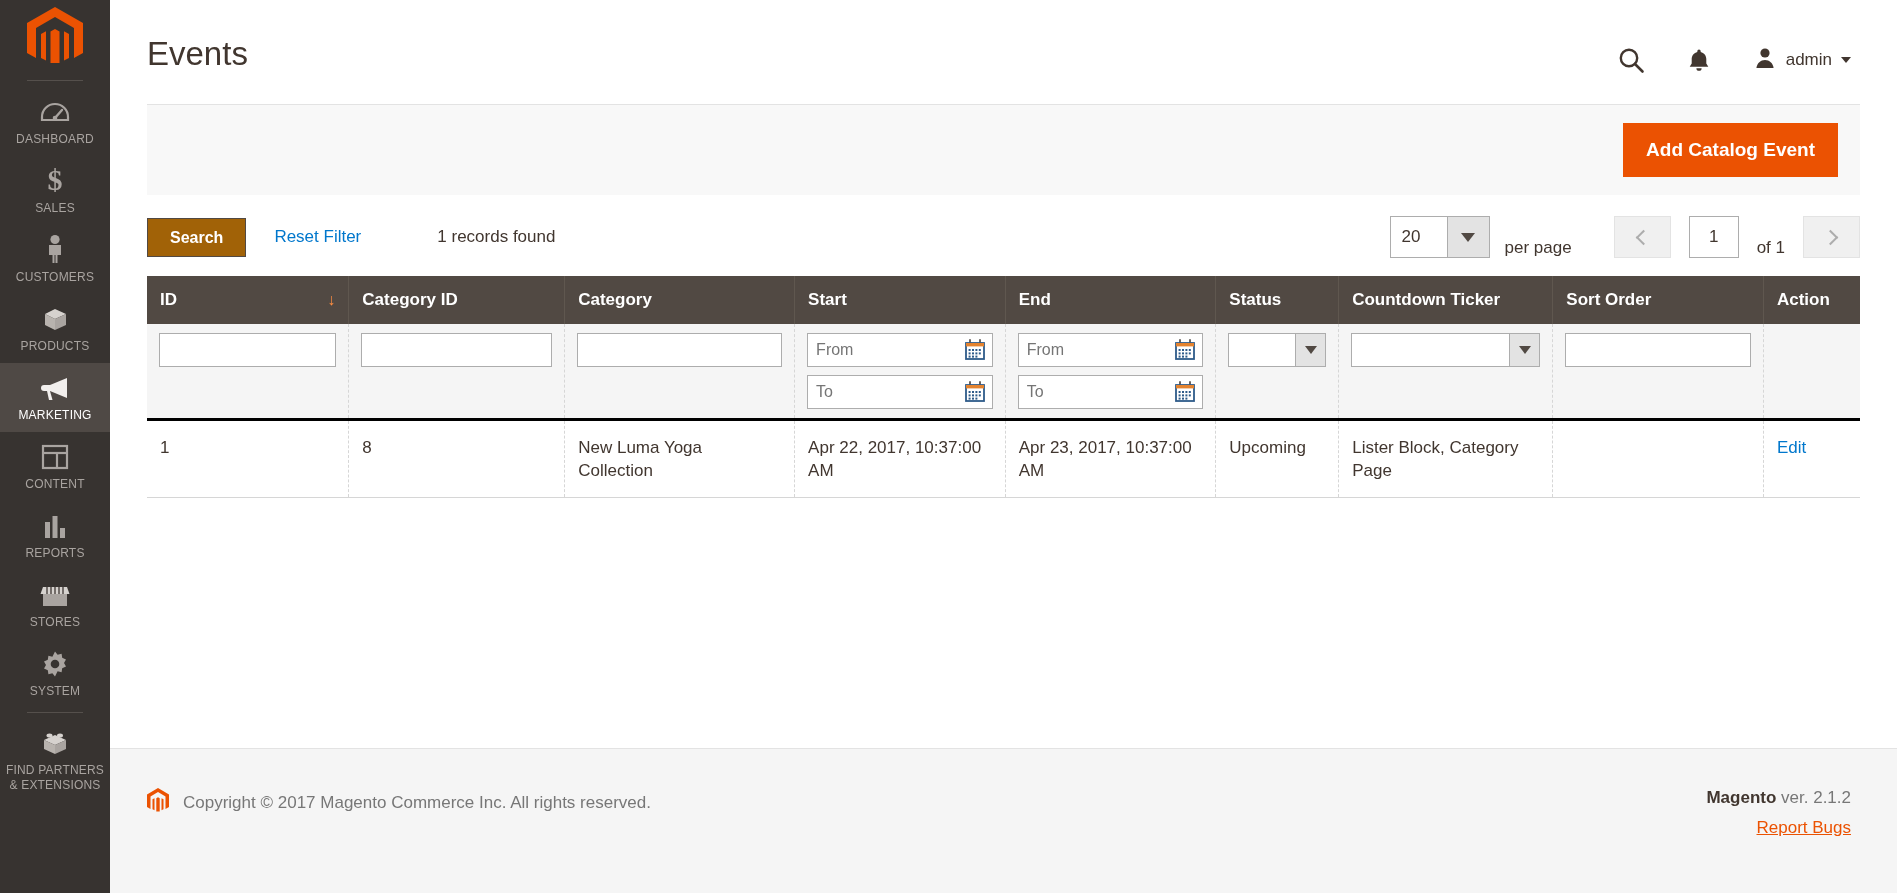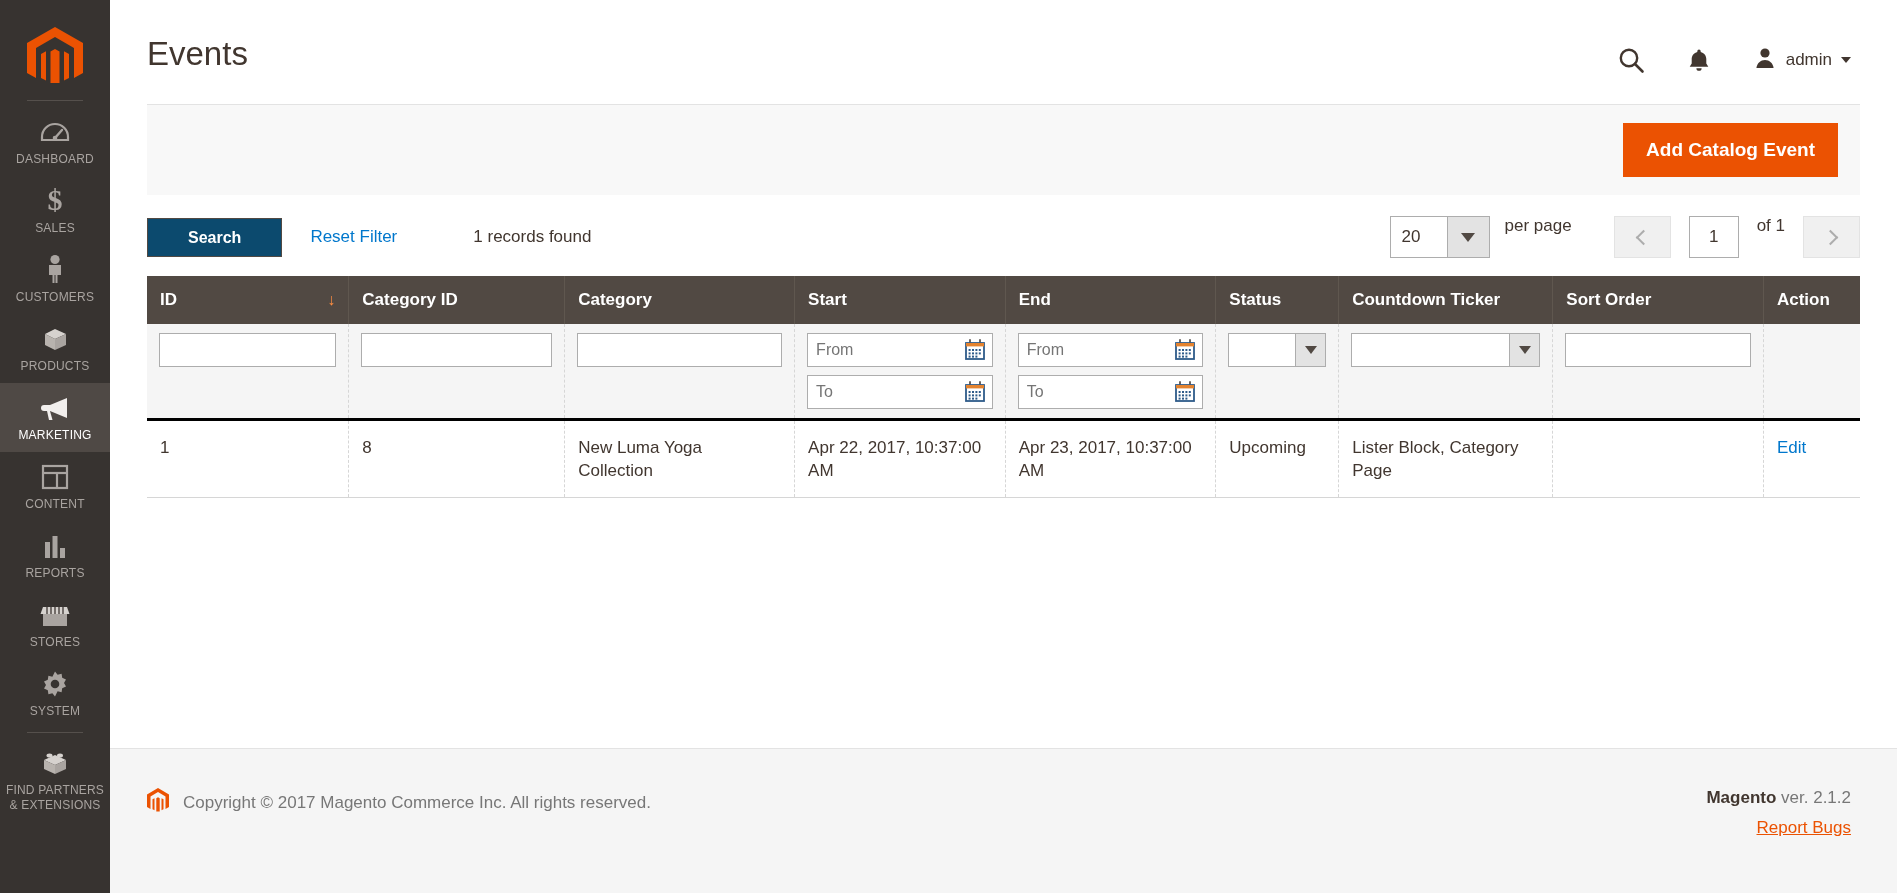--- a/index.html
+++ b/index.html
@@ -9,21 +9,21 @@
     background: #ffffff;
     overflow: hidden;
   }
   .app { display: flex; width: 1897px; height: 893px; }
 
   
   .sidebar {
     width: 110px; flex: 0 0 110px;
     background: #373330;
     display: flex; flex-direction: column; align-items: center;
-    padding-top: 20px;
+    padding-top: 0;
   }
   .logo { width: 110px; height: 76px; display: flex; align-items: center; justify-content: center; }
   .logo svg { display: block; }
   .nav-divider { width: 56px; height: 1px; background: #55504c; margin: 4px 0 6px; }
   .nav-item {
     width: 110px; min-height: 69px;
     display: flex; flex-direction: column; align-items: center; justify-content: center;
     padding: 8px 2px 9px; cursor: pointer; text-decoration: none;
   }
   .nav-item.active { background: #4f4945; }
@@ -61,31 +61,31 @@
     padding-right: 22px;
   }
   .btn-primary {
     background: #eb5202; color: #ffffff; border: 1px solid #eb5202;
     font-size: 19px; font-weight: 700; padding: 16px 22px;
     cursor: pointer; font-family: inherit; line-height: 20px;
   }
 
   .grid-toolbar { display: flex; align-items: center; padding: 21px 0 18px; }
   .btn-search {
-    background: #0c4a6e; color: #ffffff; border: 1px solid #514943;
-    font-size: 16px; font-weight: 700; padding: 9px 40px; cursor: pointer;
+    background: #a16207; color: #ffffff; border: 1px solid #514943;
+    font-size: 16px; font-weight: 700; padding: 9px 22px; cursor: pointer;
     font-family: inherit; line-height: 19px;
   }
   .link-reset {
     color: #0077cc; font-size: 17px; margin-left: 28px; cursor: pointer; text-decoration: none;
   }
   .records-found { color: #41362f; font-size: 17px; margin-left: 76px; }
   .toolbar-spacer { flex: 1 1 auto; }
 
-  .pager { display: flex; align-items: flex-start; }
+  .pager { display: flex; align-items: flex-end; }
   .select-wrap { display: flex; border: 1px solid #adadad; background: #fff; height: 42px; }
   .select-value {
     width: 56px; display: flex; align-items: center; padding-left: 11px;
     font-size: 17px; color: #41362f; background: #fff;
   }
   .select-arrow {
     width: 42px; background: #e3e3e3; border-left: 1px solid #adadad;
     display: flex; align-items: center; justify-content: center; cursor: pointer;
   }
   .tri-down { width: 0; height: 0; border-left: 7px solid transparent; border-right: 7px solid transparent; border-top: 9px solid #514943; }

